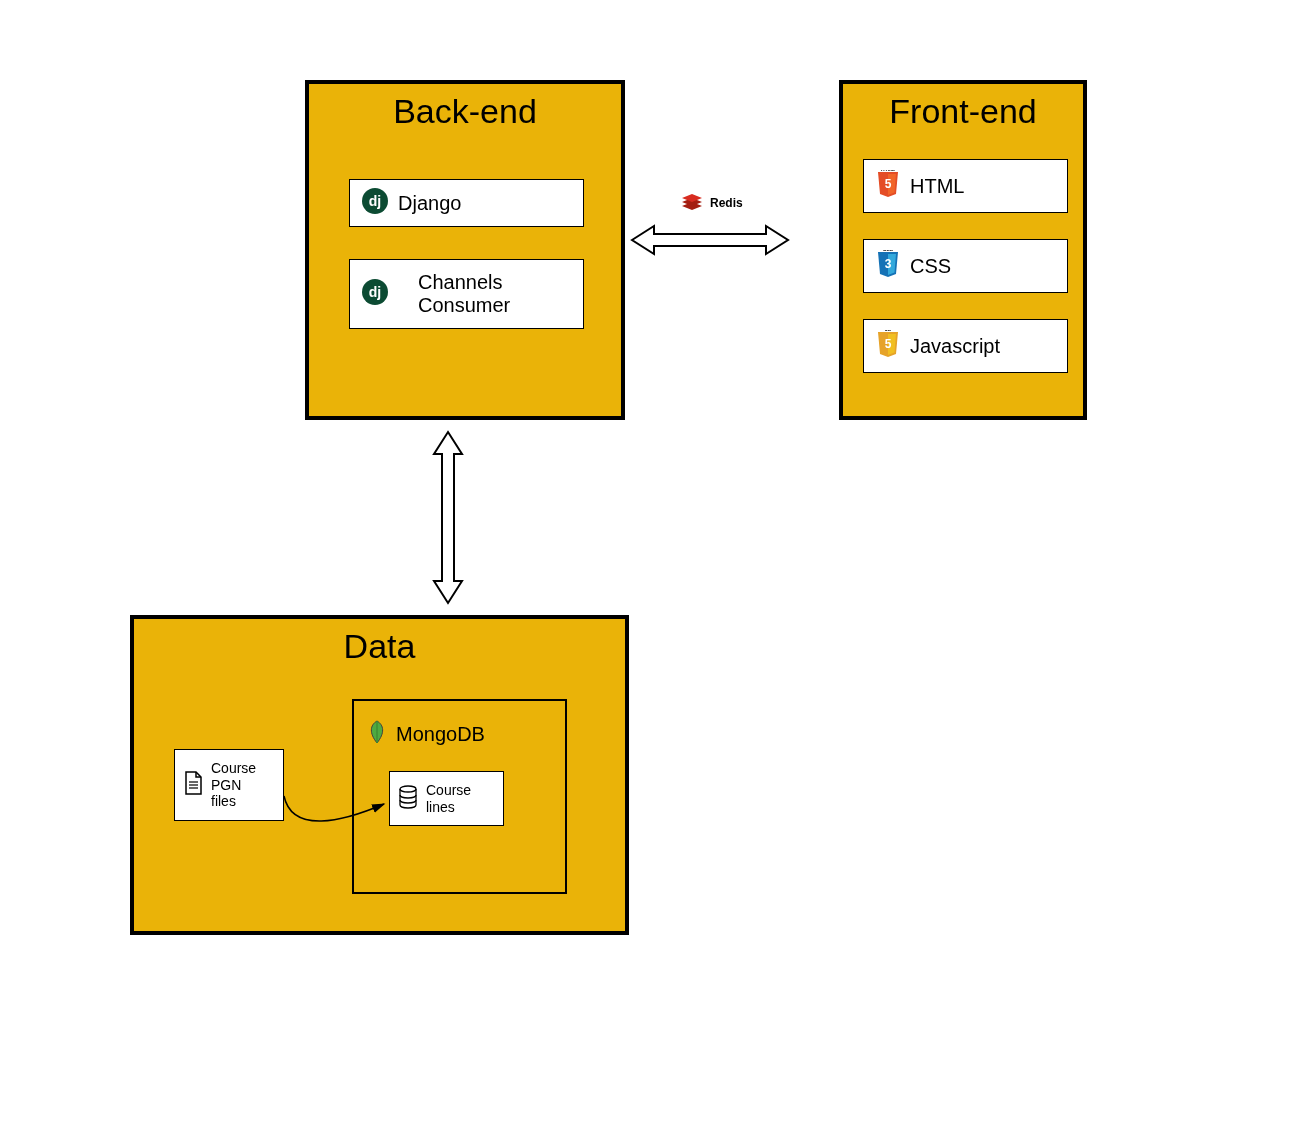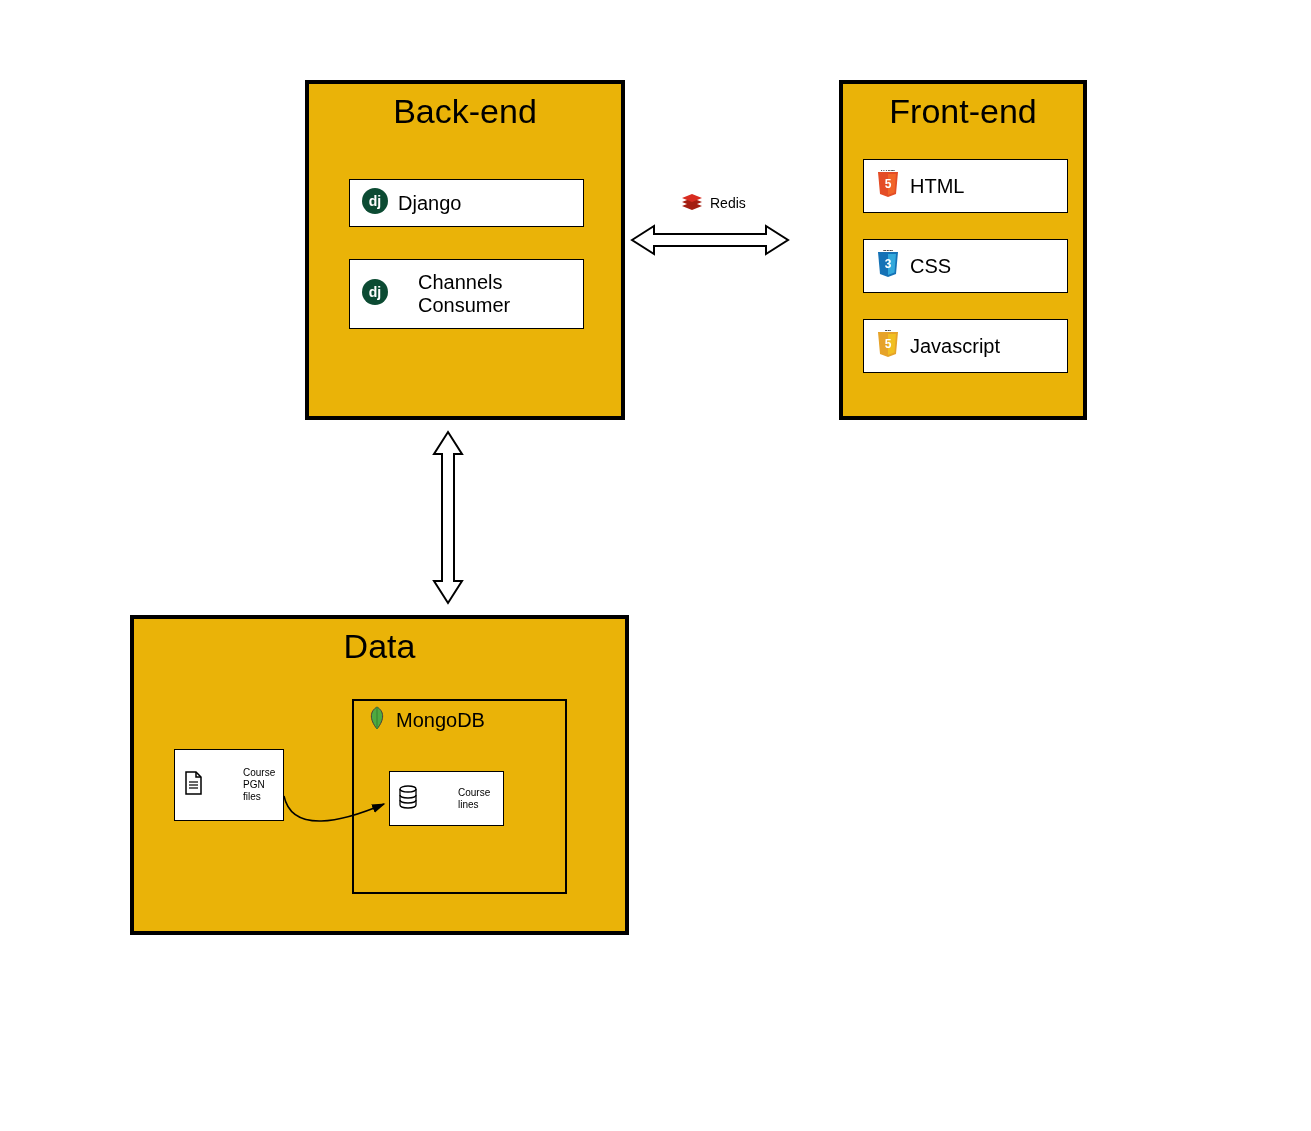--- a/index.html
+++ b/index.html
@@ -35,35 +35,34 @@
     }
     .small-box {
       border: 1px solid #000;
       display: flex;
       align-items: center;
       gap: 8px;
       padding: 6px 8px;
       background: #fff;
     }
     .small-label {
-      font-size: 10px;
+      font-size: 14px;
       line-height: 1.2;
-      margin-left: 32px;
     }
     .icon { flex-shrink: 0; }
     .arrow-container {
       position: absolute;
     }
     .redis-group {
       position: absolute;
       display: flex;
       align-items: center;
       gap: 6px;
     }
-    .redis-label { font-size: 14px; }
+    .redis-label { font-size: 12px; font-weight: bold; }
   </style>
 </head>
 <body>
 
 <div class="big-box" style="left:305px; top:80px; width:320px; height:340px;">
   <div class="big-title">Back-end</div>
   <div class="item-box" style="position:absolute; left:40px; top:95px; width:235px; height:48px;">
     <span class="icon">
       <svg width="26" height="26" viewBox="0 0 26 26">
           <circle cx="13" cy="13" r="13" fill="#0C4B33"></circle>
@@ -133,21 +132,21 @@
           <line x1="6" y1="14" x2="15" y2="14" stroke="#000" stroke-width="1.2"></line>
           <line x1="6" y1="17" x2="15" y2="17" stroke="#000" stroke-width="1.2"></line>
         </svg>
     </span>
     <span class="small-label" style="white-space:pre-line;">Course
 PGN
 files</span>
   </div>
 
   <div style="position:absolute; left:218px; top:80px; width:215px; height:195px; border:2px solid #000;">
-    <div style="display:flex; align-items:center; gap:8px; padding:4px 12px 6px 12px;">
+    <div style="display:flex; align-items:center; gap:8px; padding:18px 12px 6px 12px;">
       <span class="icon">
         <svg width="22" height="26" viewBox="0 0 22 26">
             <path d="M11 2 C4 6 3 14 11 24 C19 14 18 6 11 2 Z" fill="#4FAA41" stroke="#3F3F3F" stroke-width="1"></path>
             <path d="M11 2 C11 10 11 18 11 24" stroke="#3E8E34" stroke-width="1.5"></path>
           </svg>
       </span>
       <span class="item-label">MongoDB</span>
     </div>
     <div class="small-box" style="position:absolute; left:35px; top:70px; width:115px; height:55px;">
       <span class="icon">

